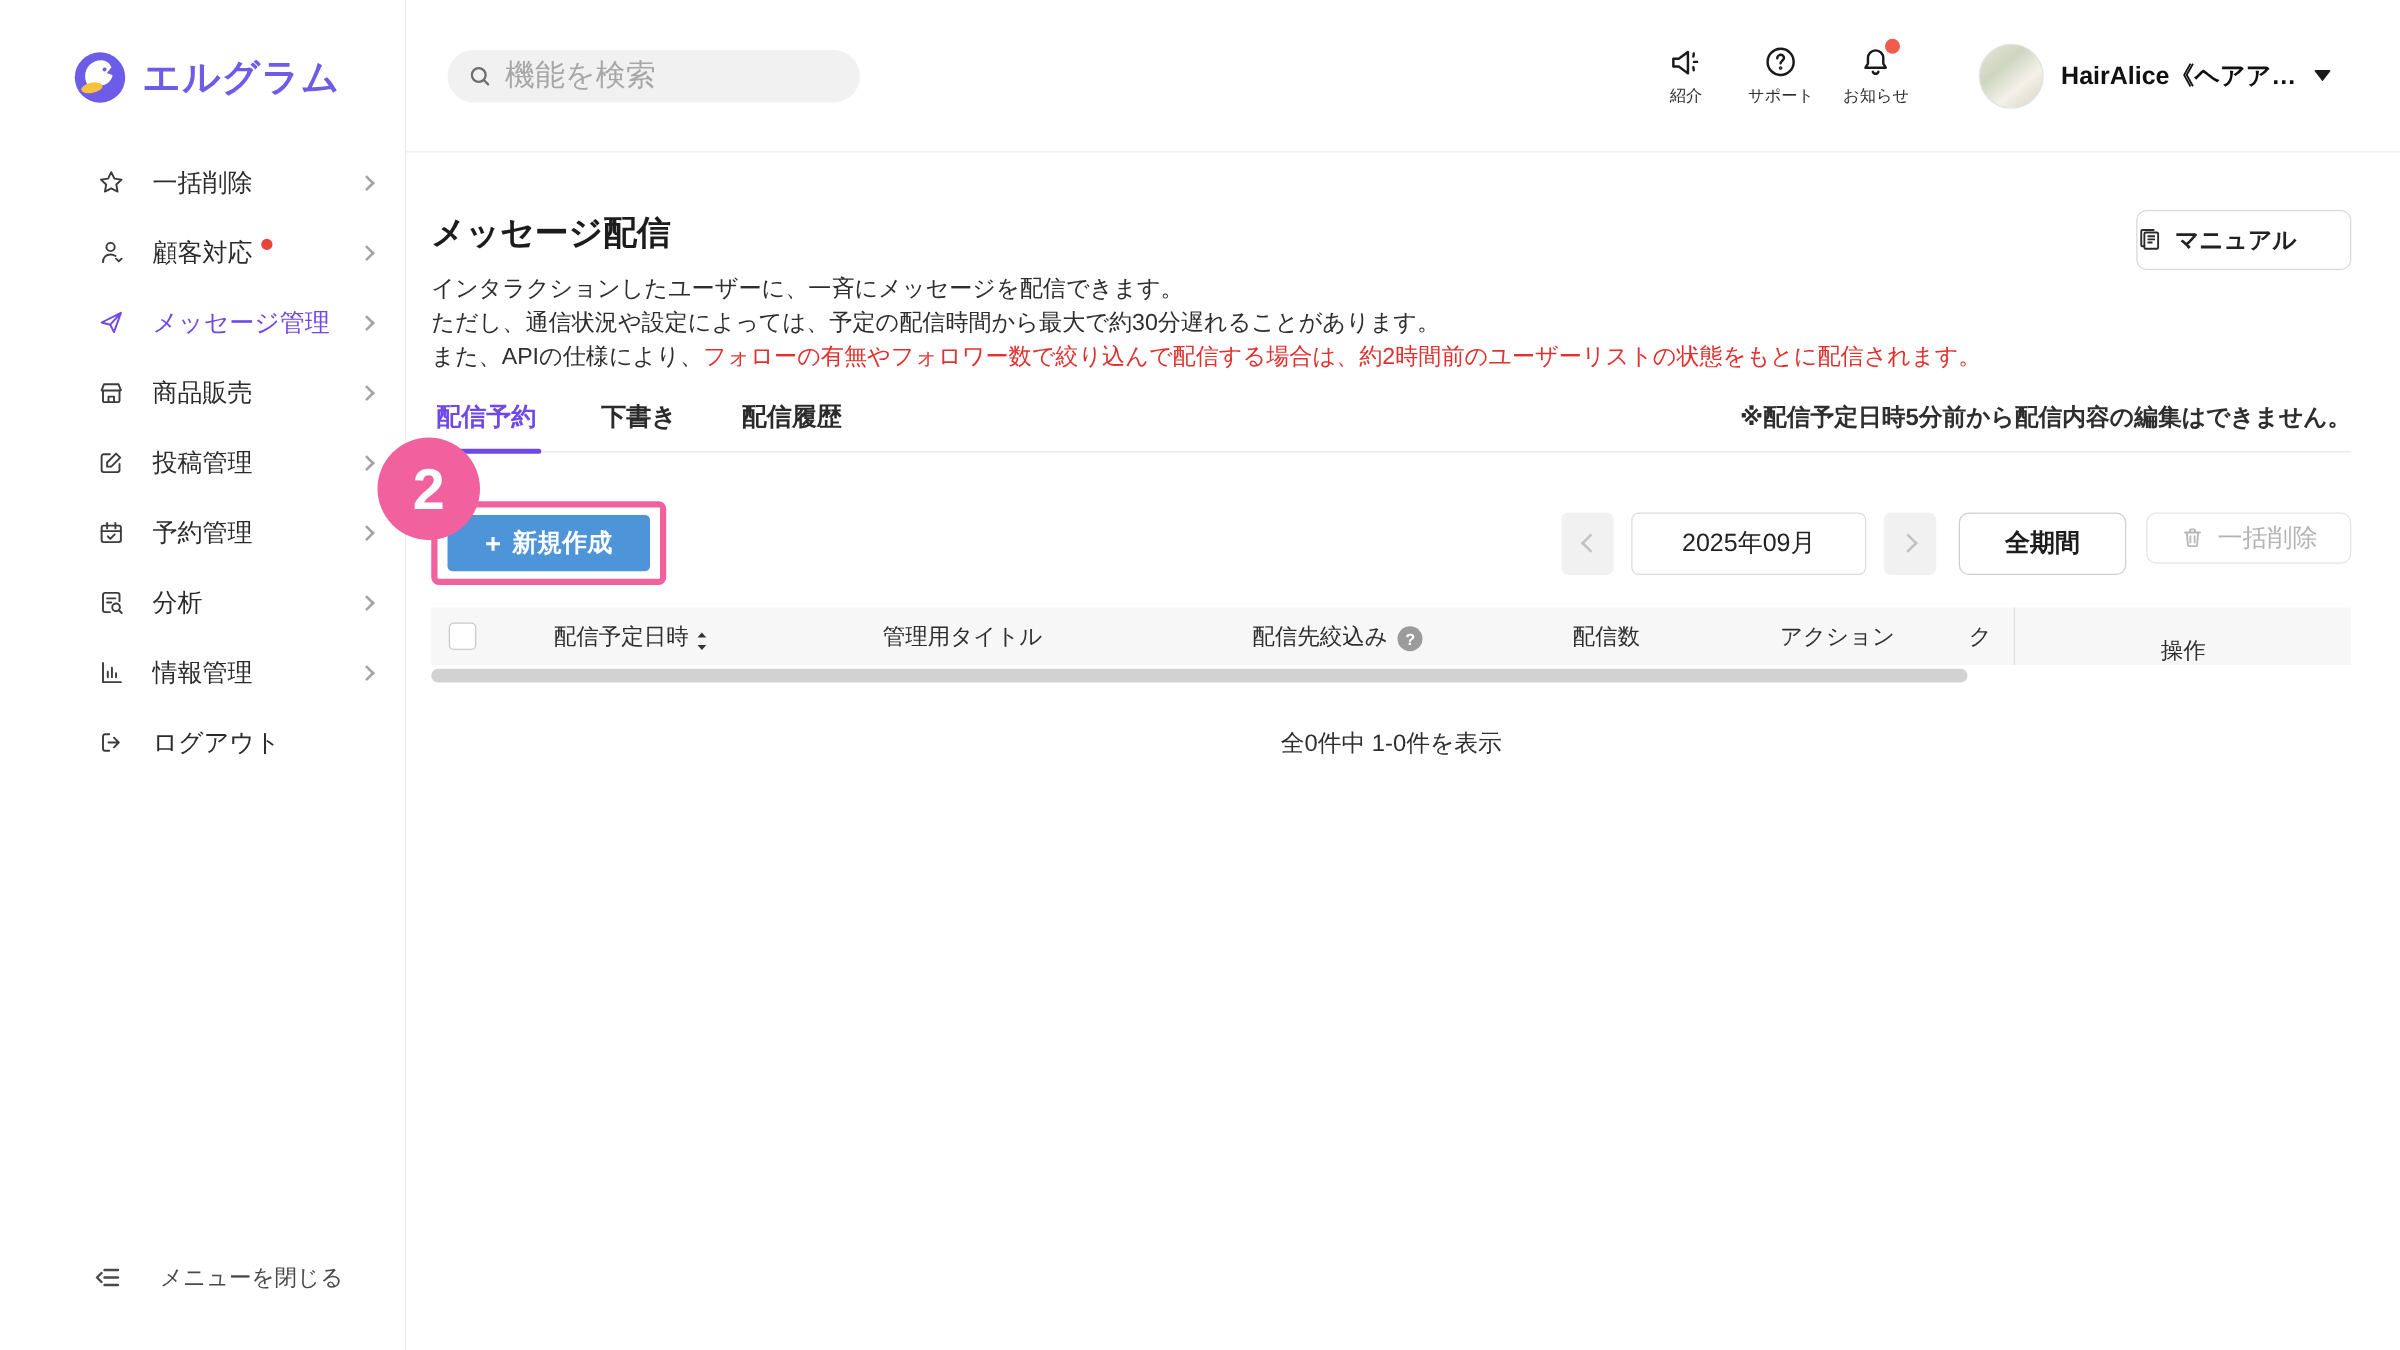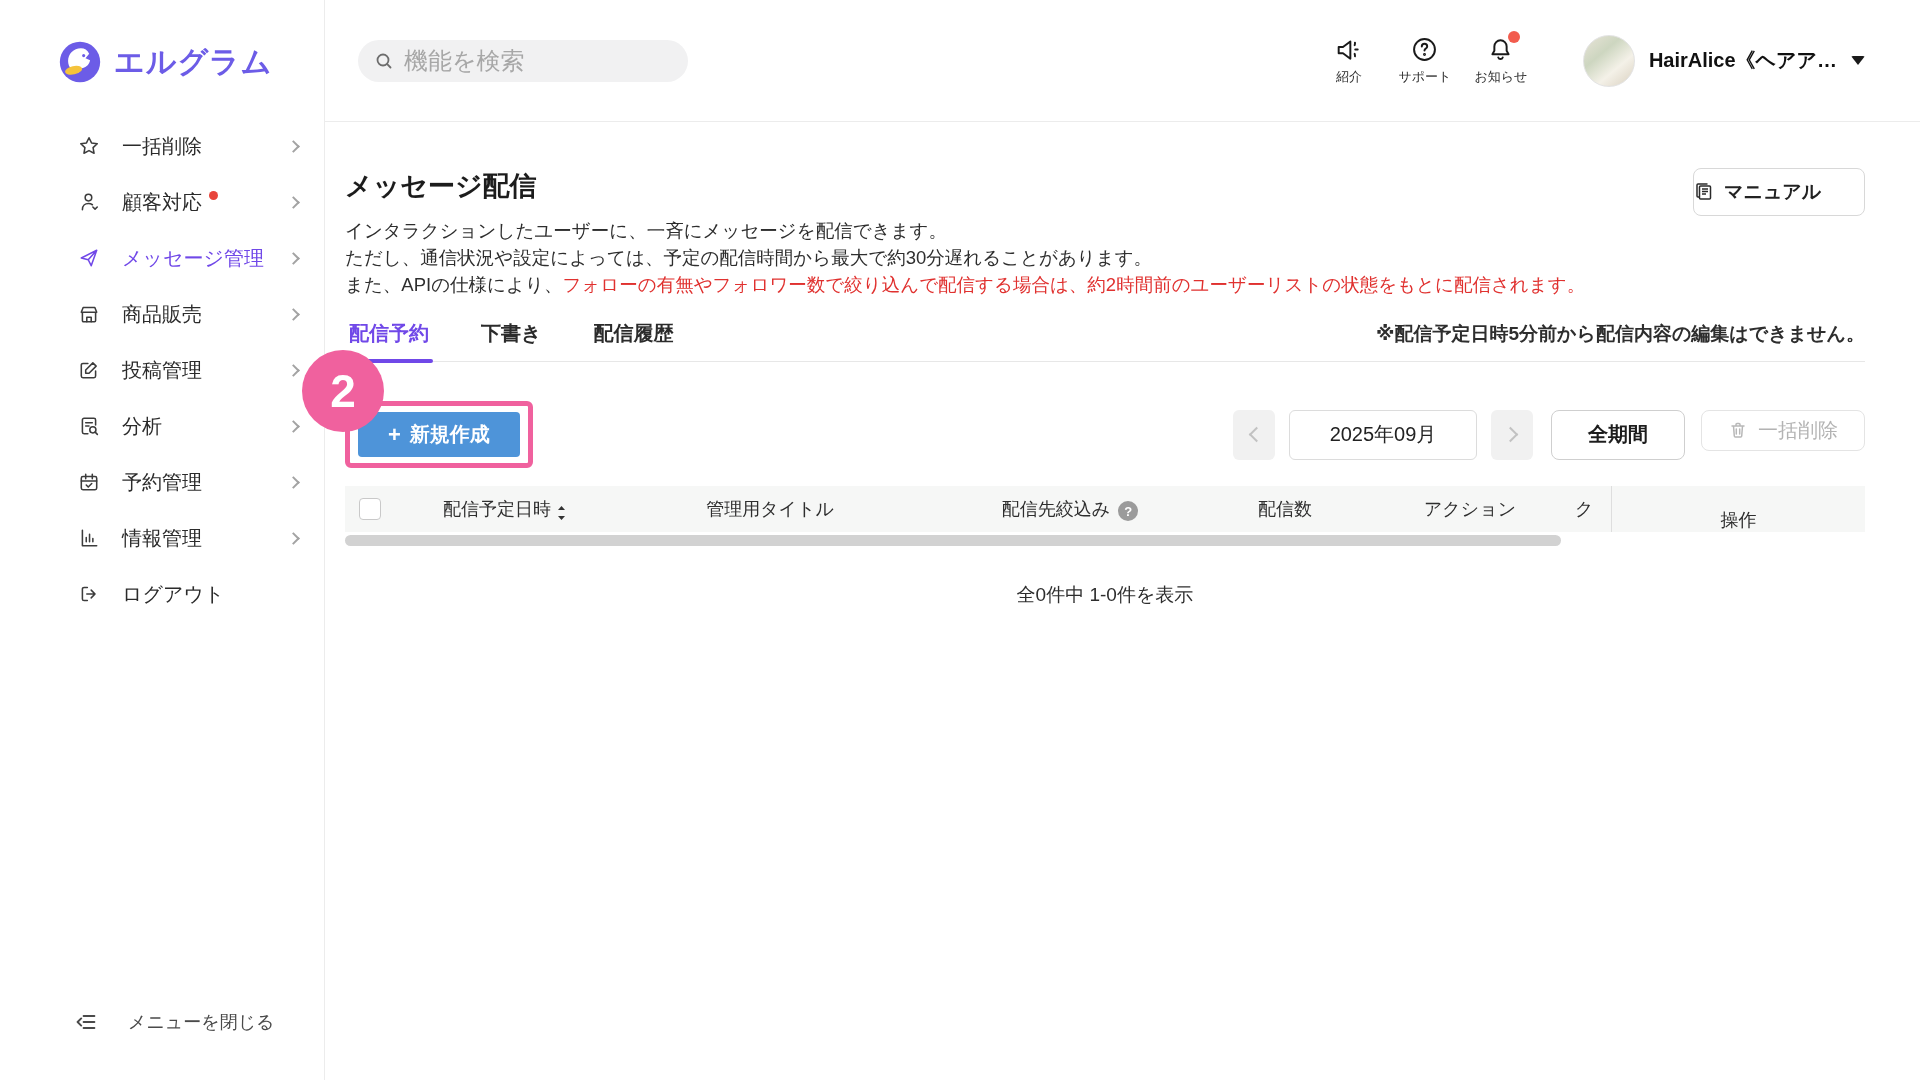--- a/index.html
+++ b/index.html
@@ -38,21 +38,21 @@
   .bell-wrap{position:relative;display:flex}
   .bell-dot{position:absolute;top:-5px;right:-6px;width:12px;height:12px;border-radius:50%;background:#F25C4E}
   .user{display:flex;align-items:center;margin-left:44px;gap:14px;cursor:pointer}
   .avatar{width:52px;height:52px;border-radius:50%;
           background:linear-gradient(140deg,#e9e4d8 0%,#cdd6c0 35%,#f4f1e8 65%,#d9d0bf 100%);
           border:1px solid #e3e3e3}
   .user-name{font-size:20px;font-weight:bold;color:#111;white-space:nowrap}
   .caret{width:0;height:0;border-left:7px solid transparent;border-right:7px solid transparent;border-top:9px solid #1a1a1a;border-radius:2px}
 
   
-  .content{padding:0 55px 0 20px;flex:1;min-width:0}
+  .content{padding:0 39px 0 20px;flex:1;min-width:0}
   .page-head{display:flex;justify-content:space-between;align-items:flex-start;margin-top:46px}
   .page-title{font-size:27px;font-weight:bold;color:#1c1c1c}
   .page-desc{margin-top:13px;font-size:18.5px;line-height:27px;color:#2e2e2e}
   .red{color:#E0312F}
   .manual-btn{height:48px;min-width:172px;border:1px solid #d8d8d8;border-radius:8px;background:#fff;
               display:flex;align-items:center;justify-content:flex-start;gap:10px;font-size:19px;font-weight:bold;color:#222;cursor:pointer}
   .manual-btn svg{stroke:#2a2a2a;fill:none;stroke-width:1.5;stroke-linejoin:round}
 
   .tabs-row{display:flex;align-items:flex-end;border-bottom:1px solid #e7e7e7;margin-top:22px}
   .tab{font-size:20px;font-weight:bold;color:#2b2b2b;padding:0 4px 14px;margin-right:44px;position:relative;cursor:pointer;white-space:nowrap}
@@ -167,38 +167,38 @@
               <path d="M13.5 3.5l3 3L10 13H7v-3z"></path>
             </svg>
         </span>
         <span class="mi-label">投稿管理</span>
         <span class="chev"></span>
       </div>
 
       <div class="mi">
         <span class="mi-ic">
           <svg width="22" height="22" viewBox="0 0 20 20">
+              <rect x="3" y="5" width="14" height="12" rx="1.5"></rect>
+              <path d="M7 3v4M13 3v4M3 9h14M7.5 12.8l1.8 1.8 3.2-3.2"></path>
+            </svg>
+        </span>
+        <span class="mi-label">予約管理</span>
+        <span class="chev"></span>
+      </div>
+
+      <div class="mi">
+        <span class="mi-ic">
+          <svg width="22" height="22" viewBox="0 0 20 20">
               <path d="M16 9V4.5A1.5 1.5 0 0 0 14.5 3h-9A1.5 1.5 0 0 0 4 4.5v11A1.5 1.5 0 0 0 5.5 17H9"></path>
               <path d="M7 7h6M7 10h3"></path>
               <circle cx="13.5" cy="13.5" r="2.8"></circle>
               <path d="M15.6 15.6l2 2"></path>
             </svg>
         </span>
         <span class="mi-label">分析</span>
-        <span class="chev"></span>
-      </div>
-
-      <div class="mi">
-        <span class="mi-ic">
-          <svg width="22" height="22" viewBox="0 0 20 20">
-              <rect x="3" y="5" width="14" height="12" rx="1.5"></rect>
-              <path d="M7 3v4M13 3v4M3 9h14M7.5 12.8l1.8 1.8 3.2-3.2"></path>
-            </svg>
-        </span>
-        <span class="mi-label">予約管理</span>
         <span class="chev"></span>
       </div>
 
       <div class="mi">
         <span class="mi-ic">
           <svg width="22" height="22" viewBox="0 0 20 20">
               <path d="M4 3v14h13"></path>
               <path d="M7.5 13.5V9.5M10.5 13.5v-7M13.5 13.5v-3"></path>
             </svg>
         </span>

